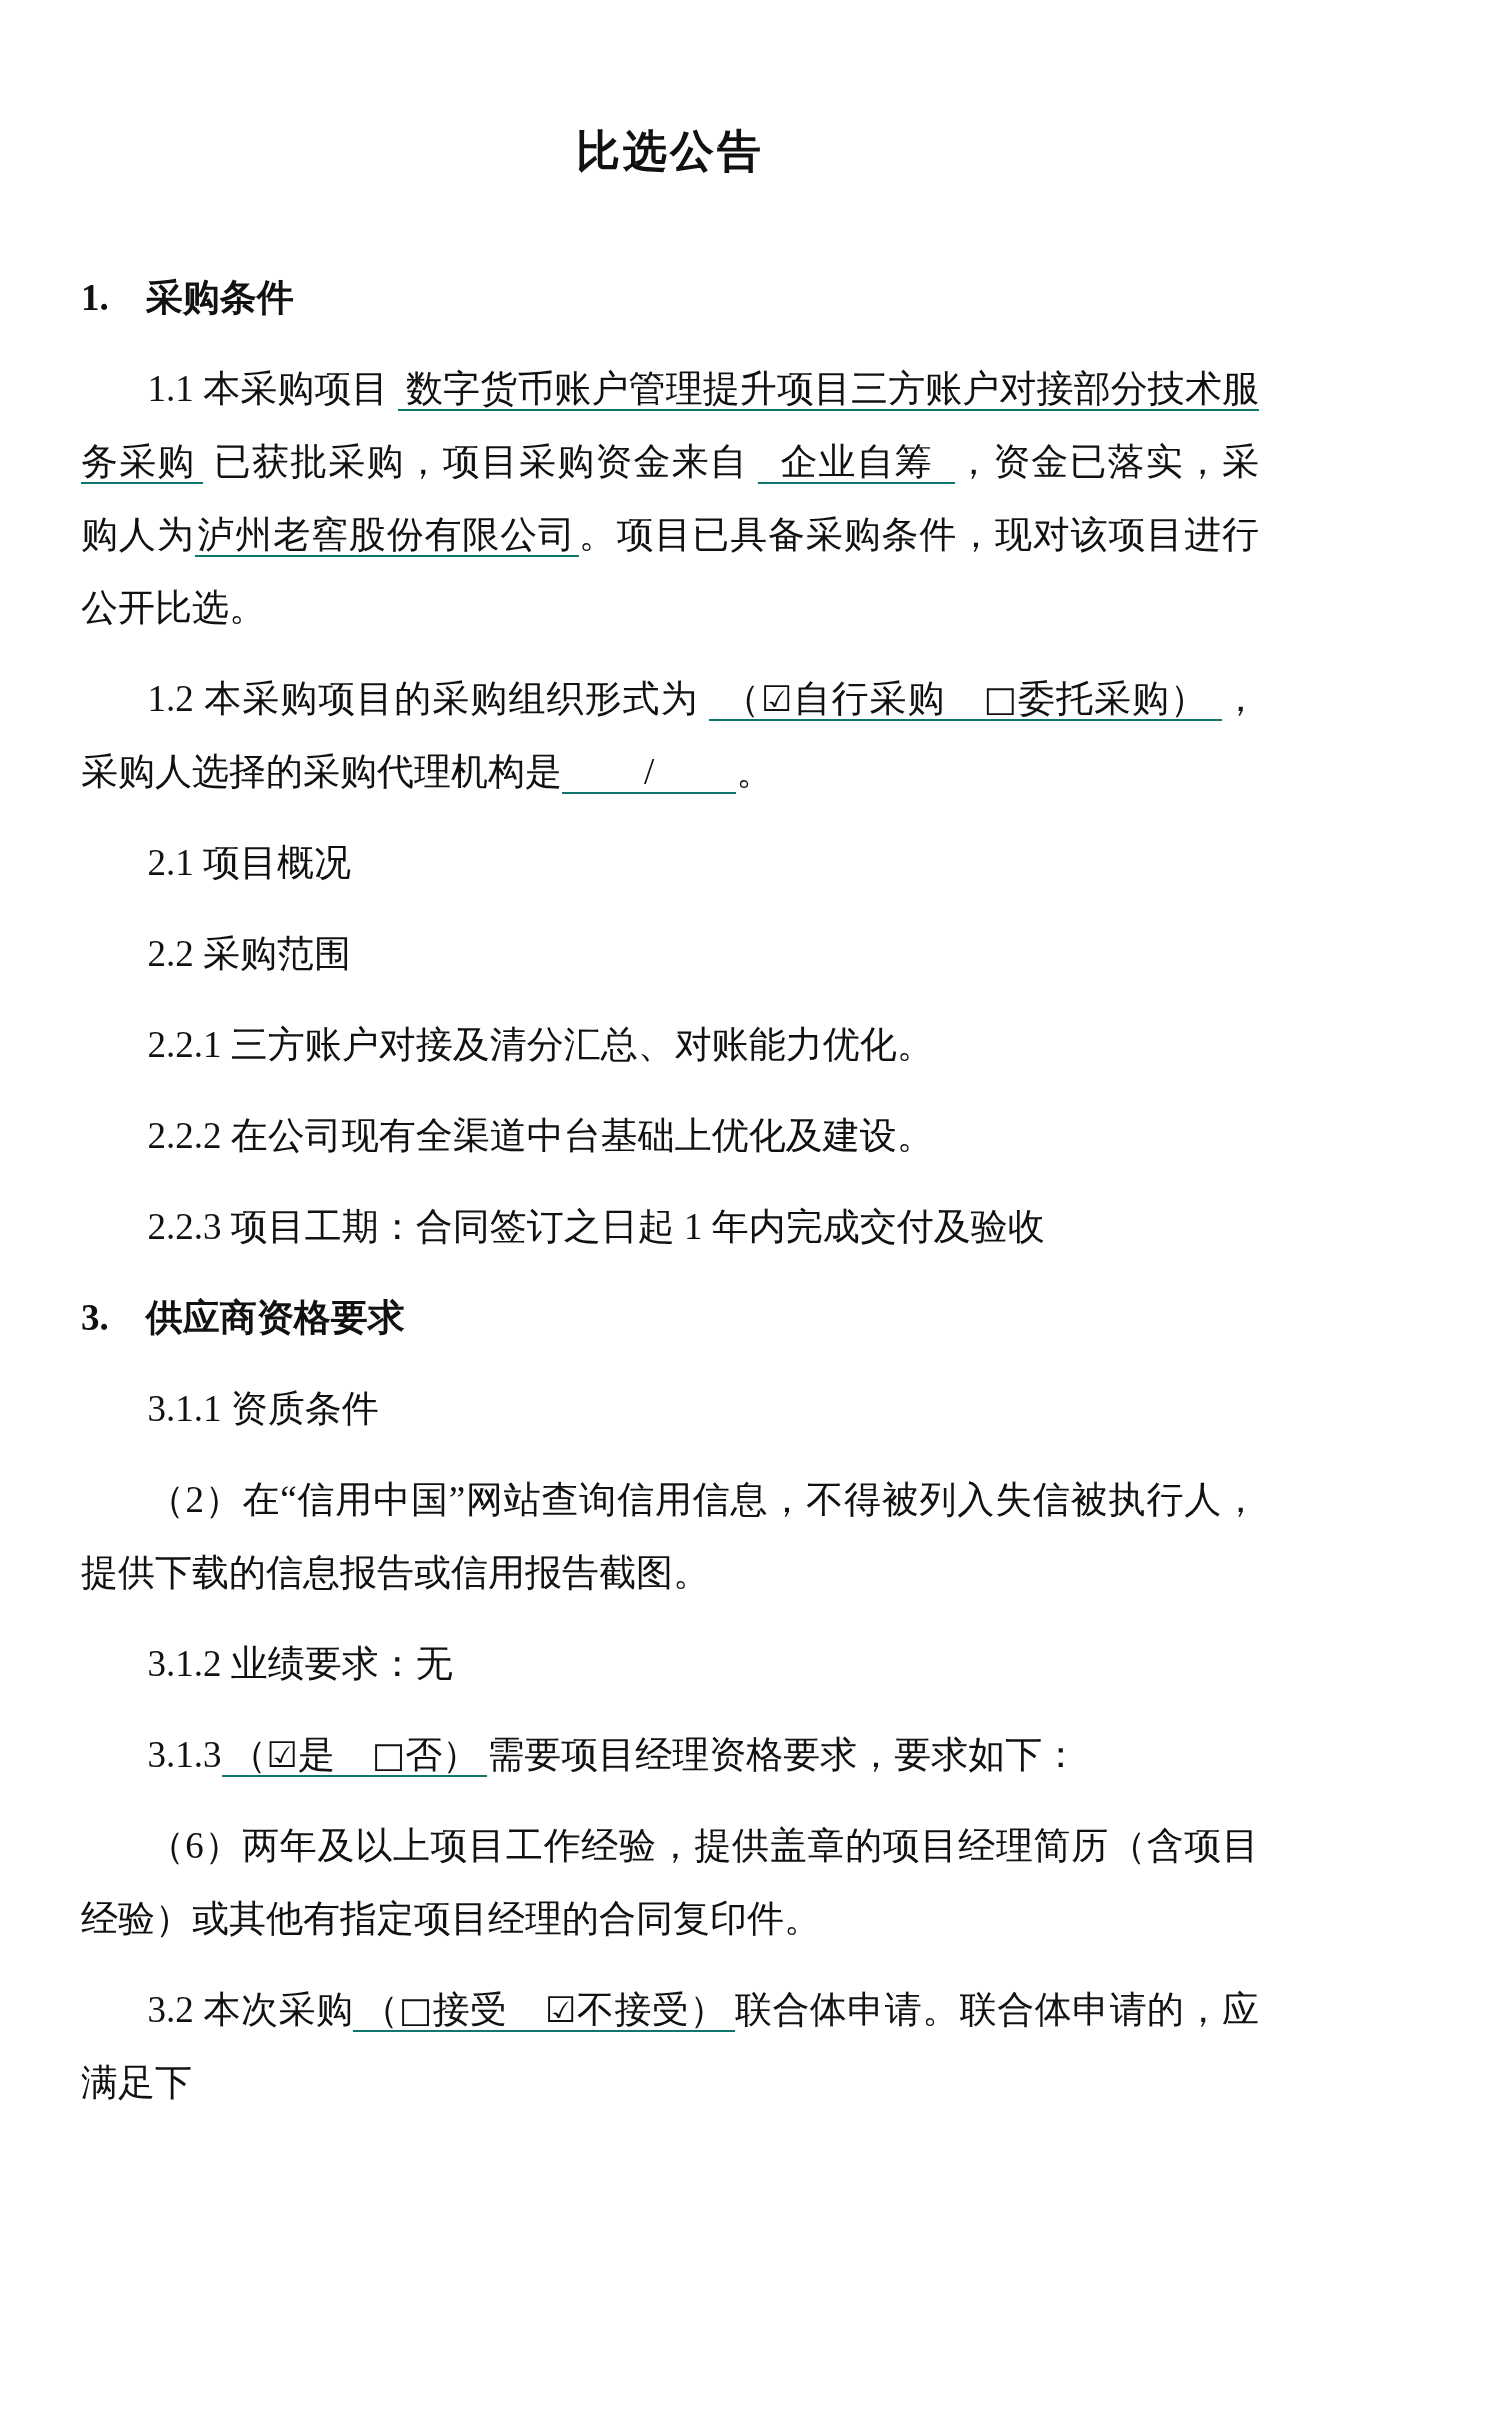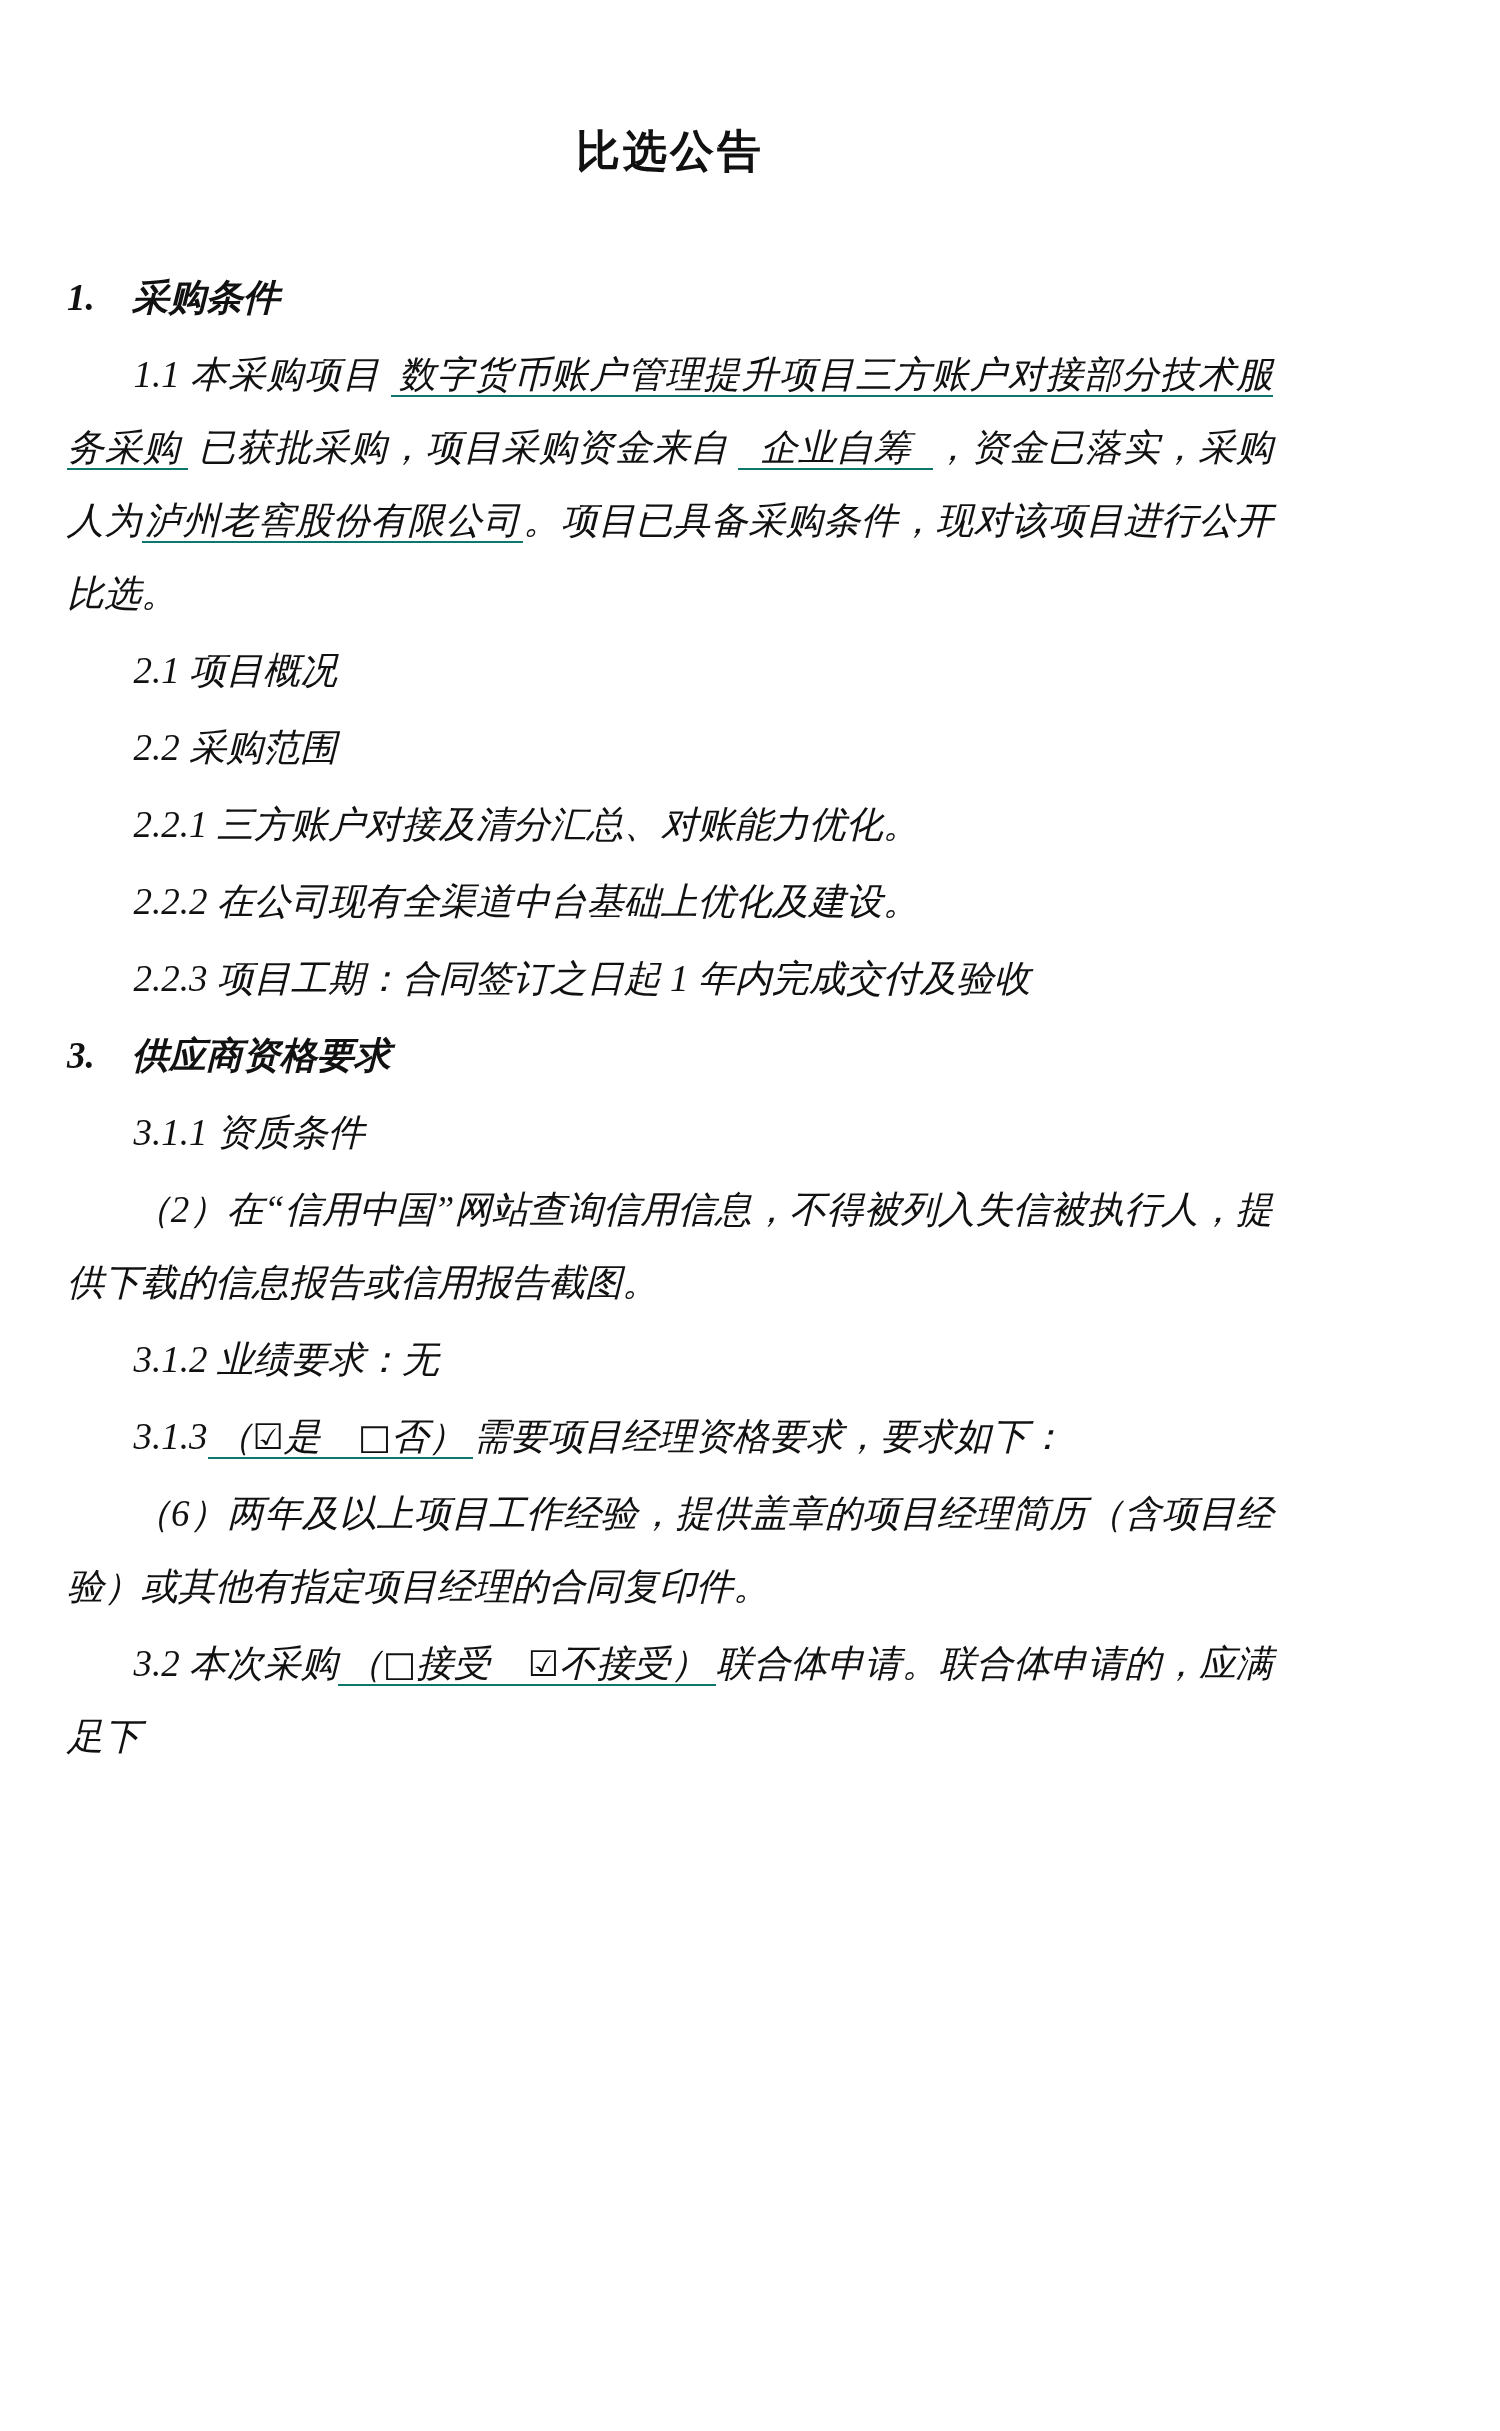--- a/index.html
+++ b/index.html
@@ -26,23 +26,22 @@
   .doc-title {
     text-align: center;
     font-weight: bold;
     font-size: 44px;
     line-height: 73px;
     letter-spacing: 3px;
     margin: 0 0 73px 0;
     text-indent: 0;
   }
   p {
-    margin: 4px;
+    margin: 18px;
     padding: 0;
-    font-style: italic;
   }
   .sec {
     font-weight: bold;
     text-indent: 0;
   }
   .body-p {
     text-indent: 1.8em;
   }
   .u {
     border-bottom: 2px solid #0f766e;
@@ -61,20 +60,21 @@
 <body>
 
 <div class="page">
 
   <div class="doc-title">比选公告</div>
 
   <p class="sec">1.　采购条件</p>
 
   <p class="body-p"><span>1.1 本采购项目</span> <span class="u pad8">数字货币账户管理提升项目三方账户对接部分技术服务采购</span> <span>已获批采购，项目采购资金来自</span> <span class="u padw">企业自筹</span><span>，资金已落实，采购人为</span><span class="u pad2">泸州老窖股份有限公司</span><span>。项目已具备采购条件，现对该项目进行公开比选。</span></p>
 
+  <p class="body-p"><span>1.2 本采购项目的采购组织形式为</span> <span class="u pad14"><span>（</span><span class="cb">☑</span><span>自行采购　</span><span class="cb">□</span><span>委托采购）</span></span><span>，采购人选择的采购代理机构是</span><span class="u pad8">　　/　　</span><span>。</span></p>
 
 
   <p class="body-p">2.1 项目概况</p>
 
 
   <p class="body-p">2.2 采购范围</p>
 
   <p class="body-p">2.2.1 三方账户对接及清分汇总、对账能力优化。</p>
 
   <p class="body-p">2.2.2 在公司现有全渠道中台基础上优化及建设。</p>

